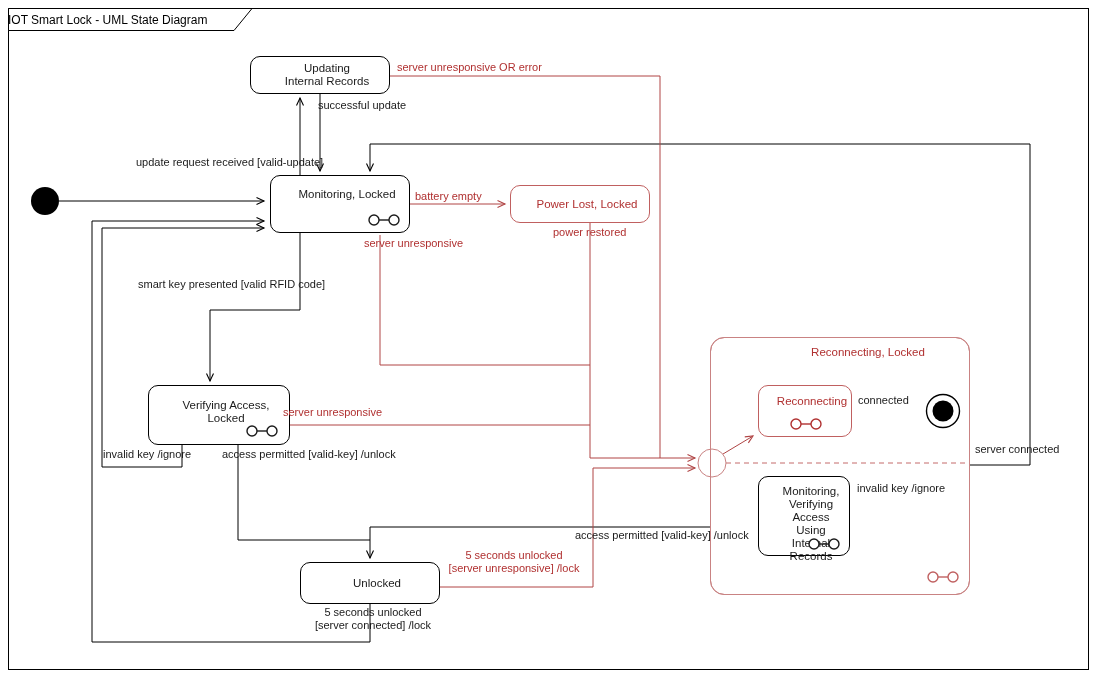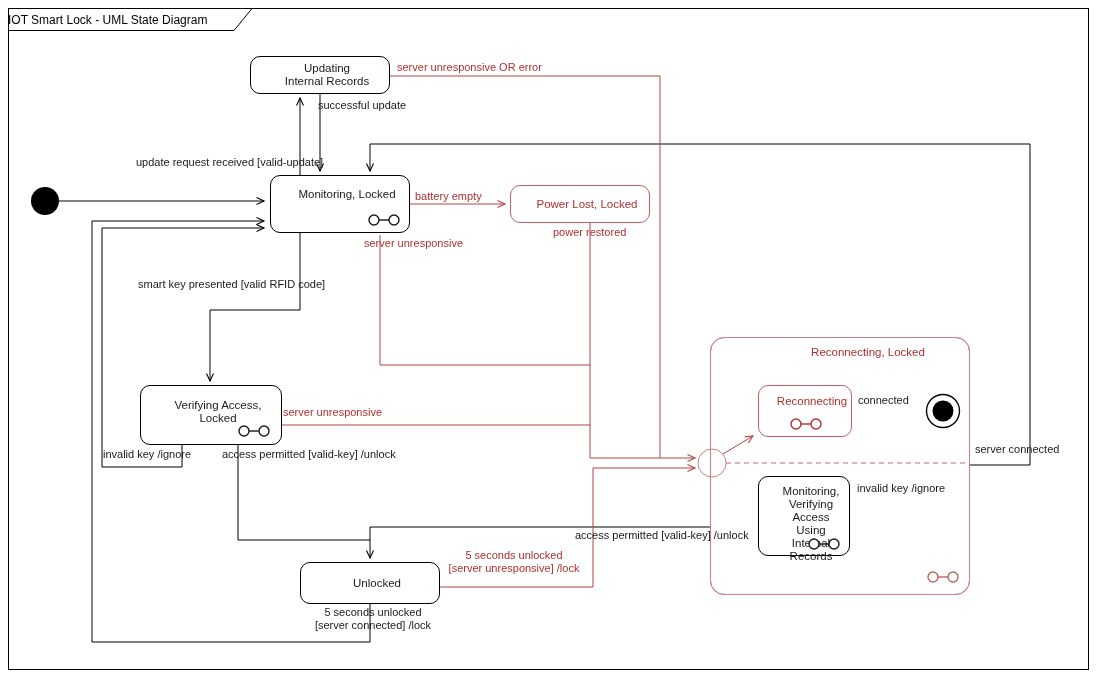--- a/index.html
+++ b/index.html
@@ -102,21 +102,21 @@
     <circle cx="7" cy="7" r="5"></circle>
       <line x1="12" y1="7" x2="22" y2="7"></line>
       <circle cx="27" cy="7" r="5"></circle>
   </svg>
 </div>
 
 <div class="state red" style="left:510px;top:185px;width:140px;height:38px;">
   <span class="name">Power Lost, Locked</span>
 </div>
 
-<div class="state" style="left:140px;top:385px;width:142px;height:60px;align-items:flex-start;padding-top:13px;">
+<div class="state" style="left:148px;top:385px;width:142px;height:60px;align-items:flex-start;padding-top:13px;">
   <span class="name">Verifying Access, Locked</span>
   <svg class="icon-oo" style="right:10px;bottom:6px;" width="34" height="14" viewBox="0 0 34 14">
     <circle cx="7" cy="7" r="5"></circle>
       <line x1="12" y1="7" x2="22" y2="7"></line>
       <circle cx="27" cy="7" r="5"></circle>
   </svg>
 </div>
 
 <div class="state" style="left:300px;top:562px;width:140px;height:42px;">
   <span class="name">Unlocked</span>

